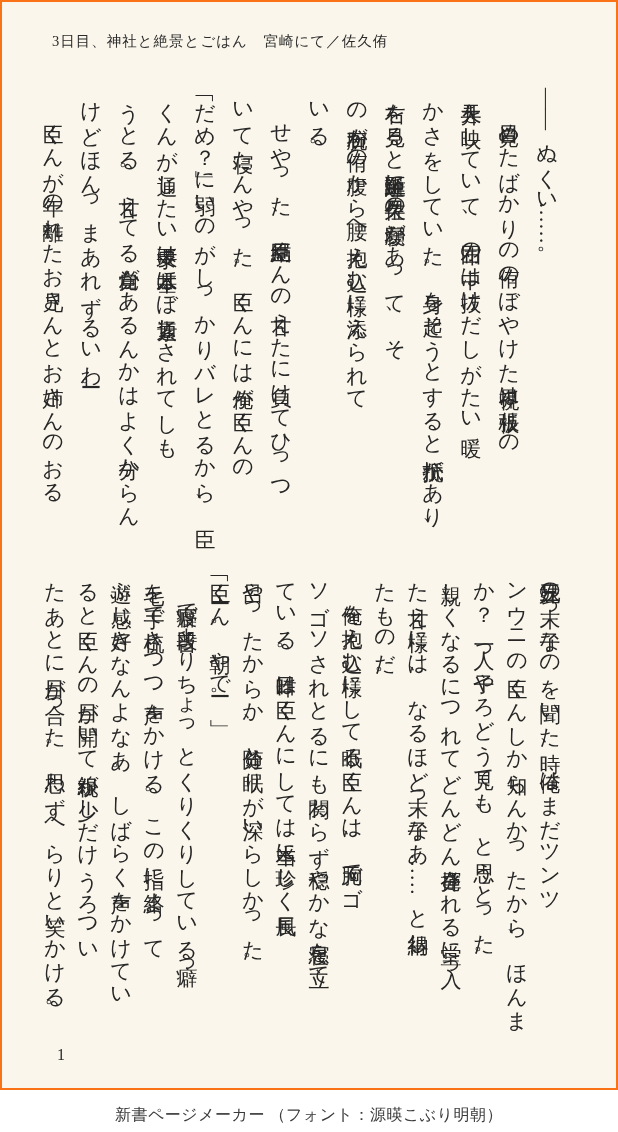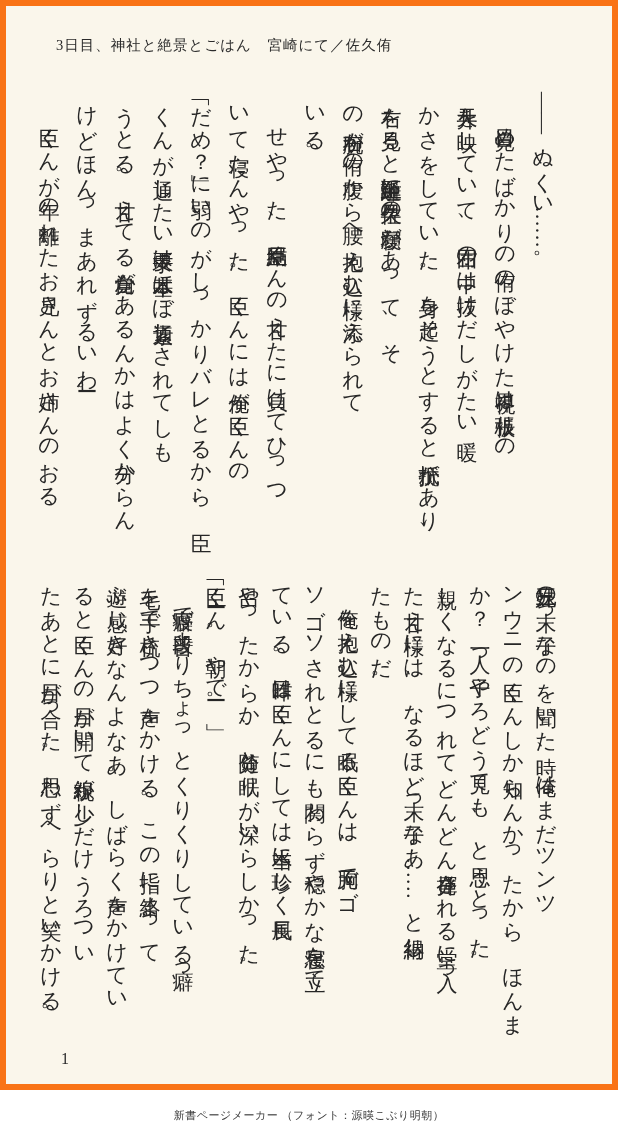--- a/index.html
+++ b/index.html
@@ -14,21 +14,21 @@
     height: 1132px;
     background: #ffffff;
     overflow: hidden;
   }
   .page {
     position: absolute;
     left: 0; top: 0;
     width: 618px;
     height: 1090px;
     background: #faf6eb;
-    border: 6px solid #f97316;
+    border: 2px solid #f97316;
   }
   .page-header {
     position: absolute;
     top: 30px;
     left: 50px;
     font-size: 14.5px;
     letter-spacing: 1px;
     color: #2b2b2b;
   }
   .vblock {
@@ -69,21 +69,21 @@
     left: 0;
     top: 1090px;
     width: 618px;
     height: 42px;
     display: flex;
     align-items: center;
     justify-content: center;
     background: #ffffff;
   }
   .caption-bar span {
-    font-size: 11px;
+    font-size: 16px;
     letter-spacing: 0.5px;
     color: #3a3a3a;
     margin-top: 9px;
   }
 </style>
 </head>
 <body>
 
 <div class="canvas">
 

